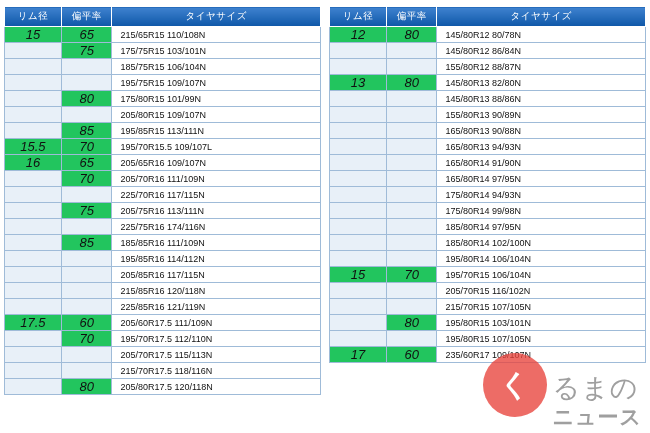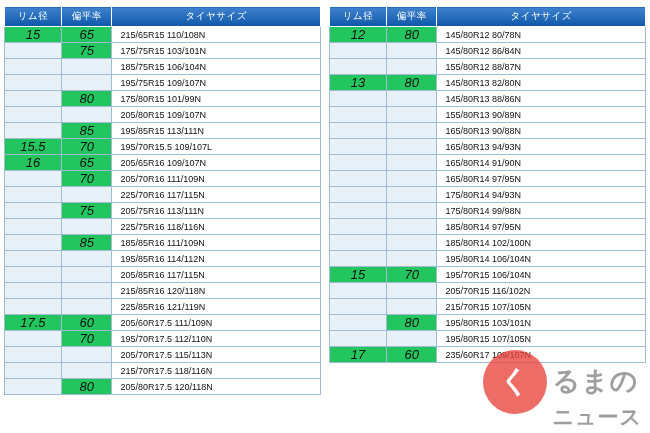--- a/index.html
+++ b/index.html
@@ -82,22 +82,22 @@
     font-weight:bold;
     opacity:0.85;
   }
   .wm-text{
     display:flex;
     flex-direction:column;
     line-height:1.0;
     color:#8c8c8c;
     opacity:0.9;
   }
-  .wm-text .l1{font-size:27px;font-weight:bold;letter-spacing:1px;margin-top:32px;}
-  .wm-text .l2{font-size:21px;font-weight:bold;letter-spacing:1px;margin-top:11px;}
+  .wm-text .l1{font-size:27px;font-weight:normal;letter-spacing:1px;margin-top:32px;}
+  .wm-text .l2{font-size:21px;font-weight:bold;letter-spacing:1px;margin-top:4px;}
 </style>
 </head>
 <body>
 
 <div class="page">
 
   <div class="tblwrap">
     <table>
       <colgroup>
           <col class="c-rim">
@@ -168,21 +168,21 @@
             <td class="size">225/70R16 117/115N</td>
           </tr>
           <tr>
             <td class="empty"></td>
             <td class="flat">75</td>
             <td class="size">205/75R16 113/111N</td>
           </tr>
           <tr>
             <td class="empty"></td>
             <td class="empty"></td>
-            <td class="size">225/75R16 118/116N</td>
+            <td class="size">225/75R16 174/116N</td>
           </tr>
           <tr>
             <td class="empty"></td>
             <td class="flat">85</td>
             <td class="size">185/85R16 111/109N</td>
           </tr>
           <tr>
             <td class="empty"></td>
             <td class="empty"></td>
             <td class="size">195/85R16 114/112N</td>

